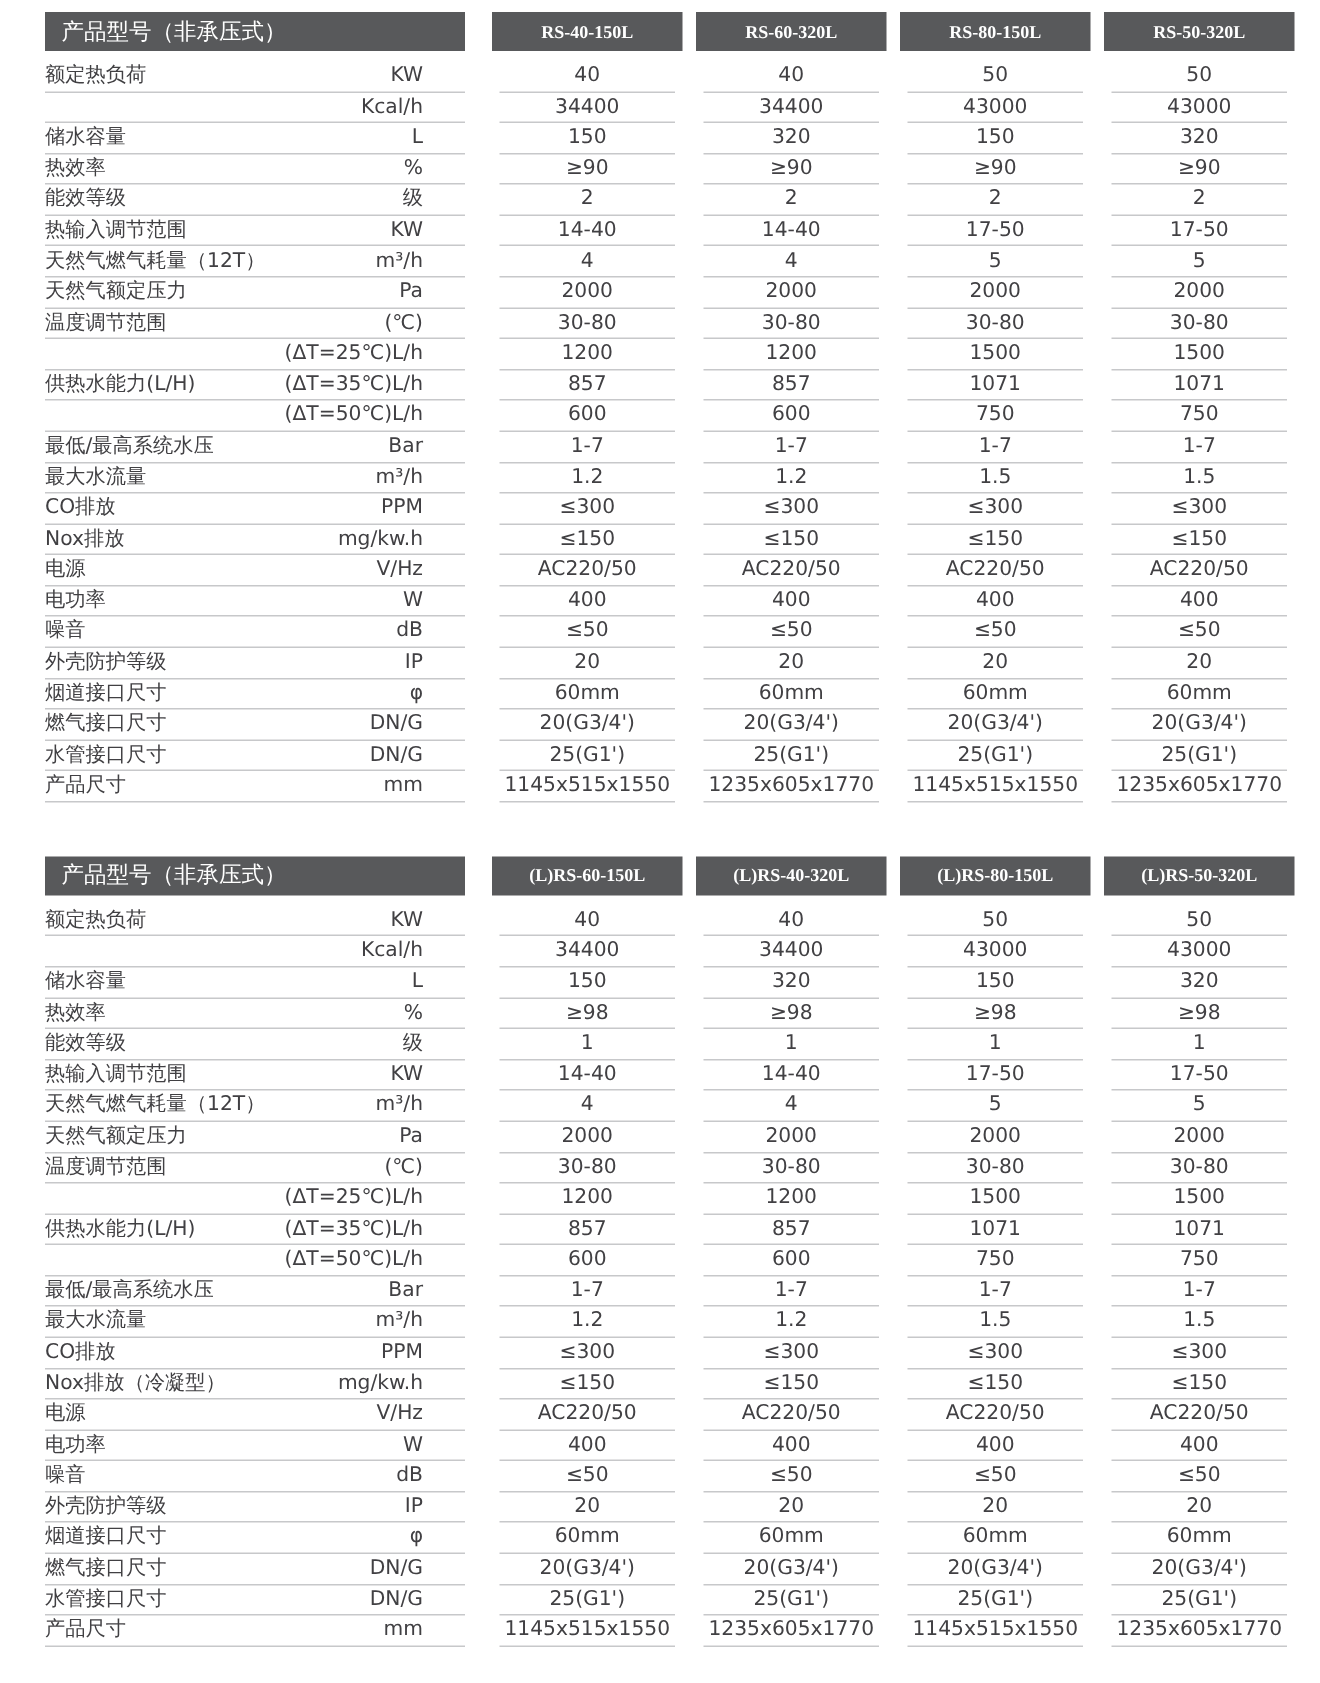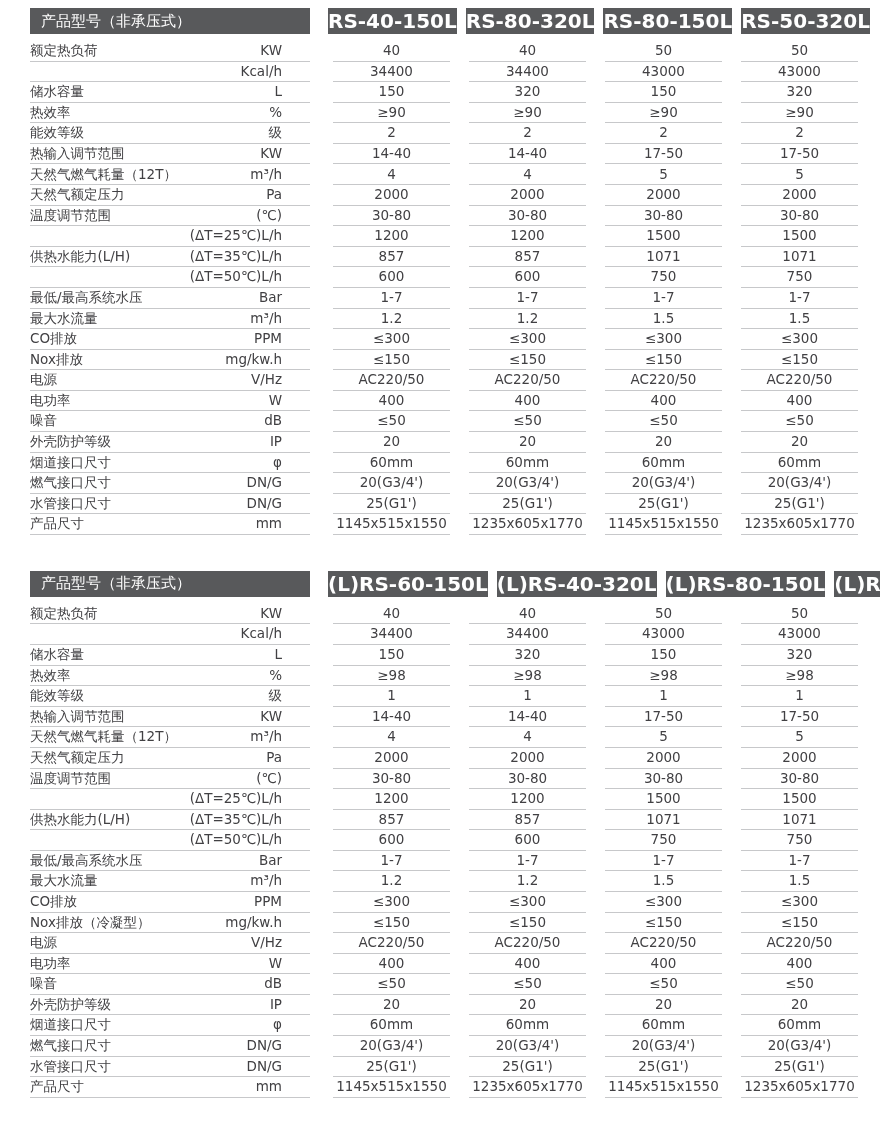--- a/index.html
+++ b/index.html
@@ -36,25 +36,26 @@
     display:flex;
     align-items:center;
     padding-left:11px;
     margin-right:9px;
     white-space:nowrap;
   }
   .model-box{
     background:var(--hdr);
     color:var(--hdr-text);
     font-weight:bold;
-    font-size:20px;
+    font-size:12px;
     display:flex;
     align-items:center;
     justify-content:center;
     white-space:nowrap;
+    font-family:Liberation Serif, serif;
   }
   .tbody{grid-auto-rows:20.58px;}
   .label-cell{
     display:flex;
     justify-content:space-between;
     align-items:center;
     border-bottom:1px solid var(--line);
     margin-right:9px;
     padding-right:28px;
     text-align:center;
@@ -79,21 +80,21 @@
 </style>
 </head>
 <body>
 
 <div class="page">
 
   <section class="spec">
     <div class="grid head">
       <div class="title-box">产品型号（非承压式）</div>
       <div class="model-box">RS-40-150L</div>
-      <div class="model-box">RS-80-320L</div>
+      <div class="model-box">RS-60-320L</div>
       <div class="model-box">RS-80-150L</div>
       <div class="model-box">RS-50-320L</div>
     </div>
     <div class="grid tbody">
         <div class="label-cell">
           <span class="lab">额定热负荷</span>
           <span class="unit">KW</span>
         </div>
         <div class="value-cell">40</div>
         <div class="value-cell">40</div>

